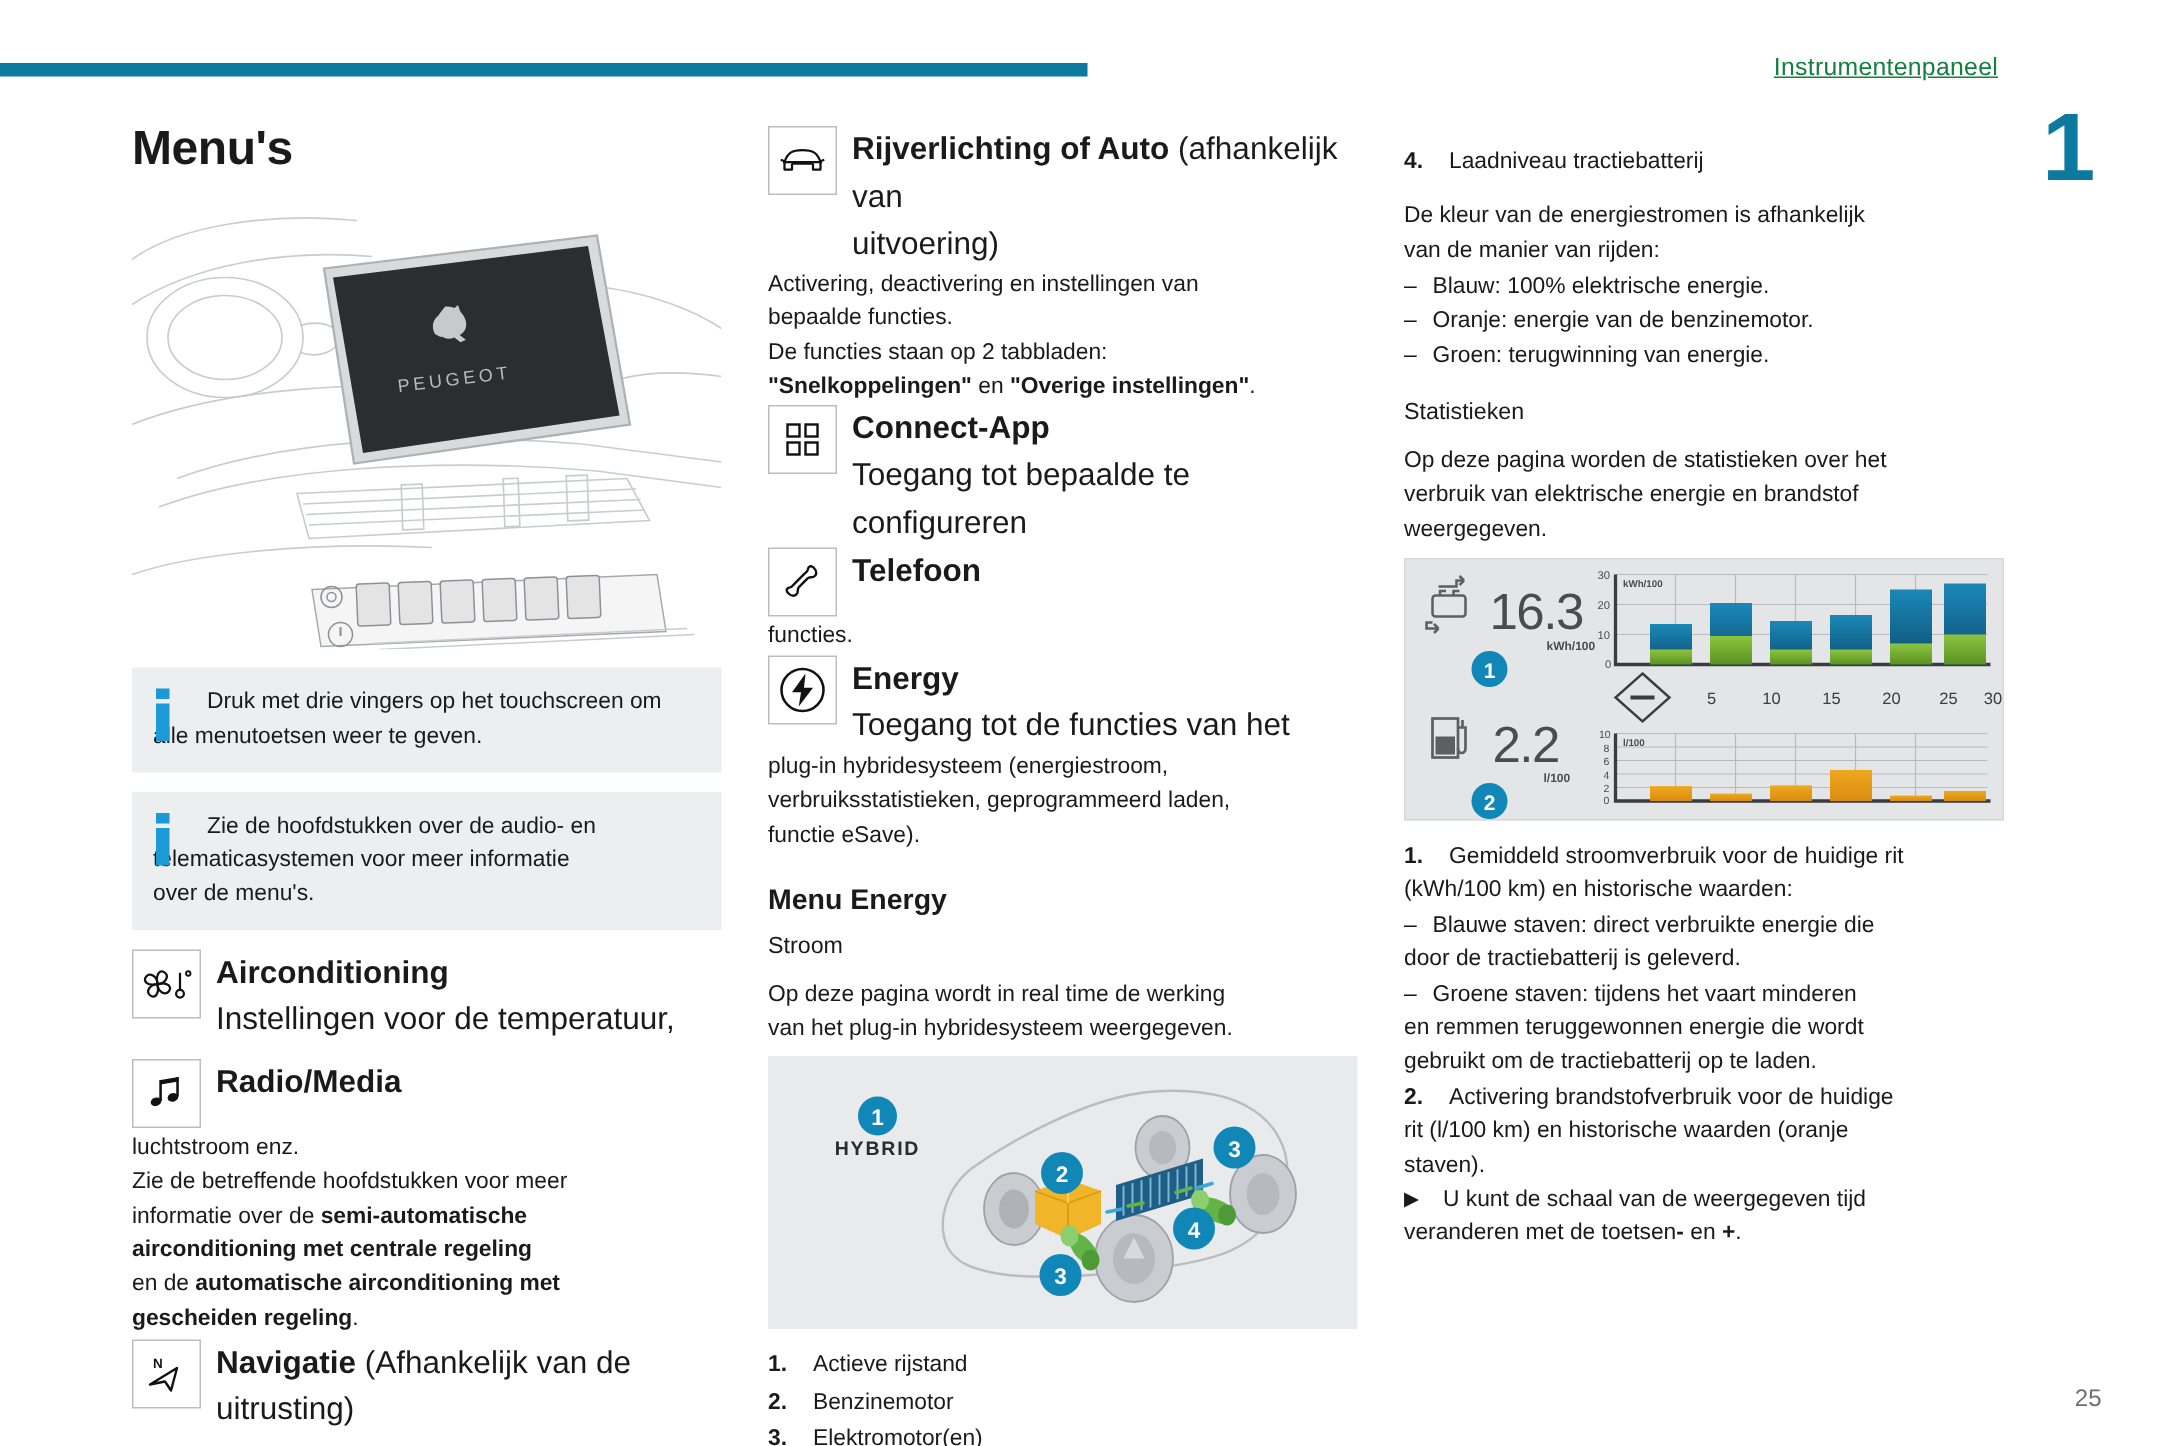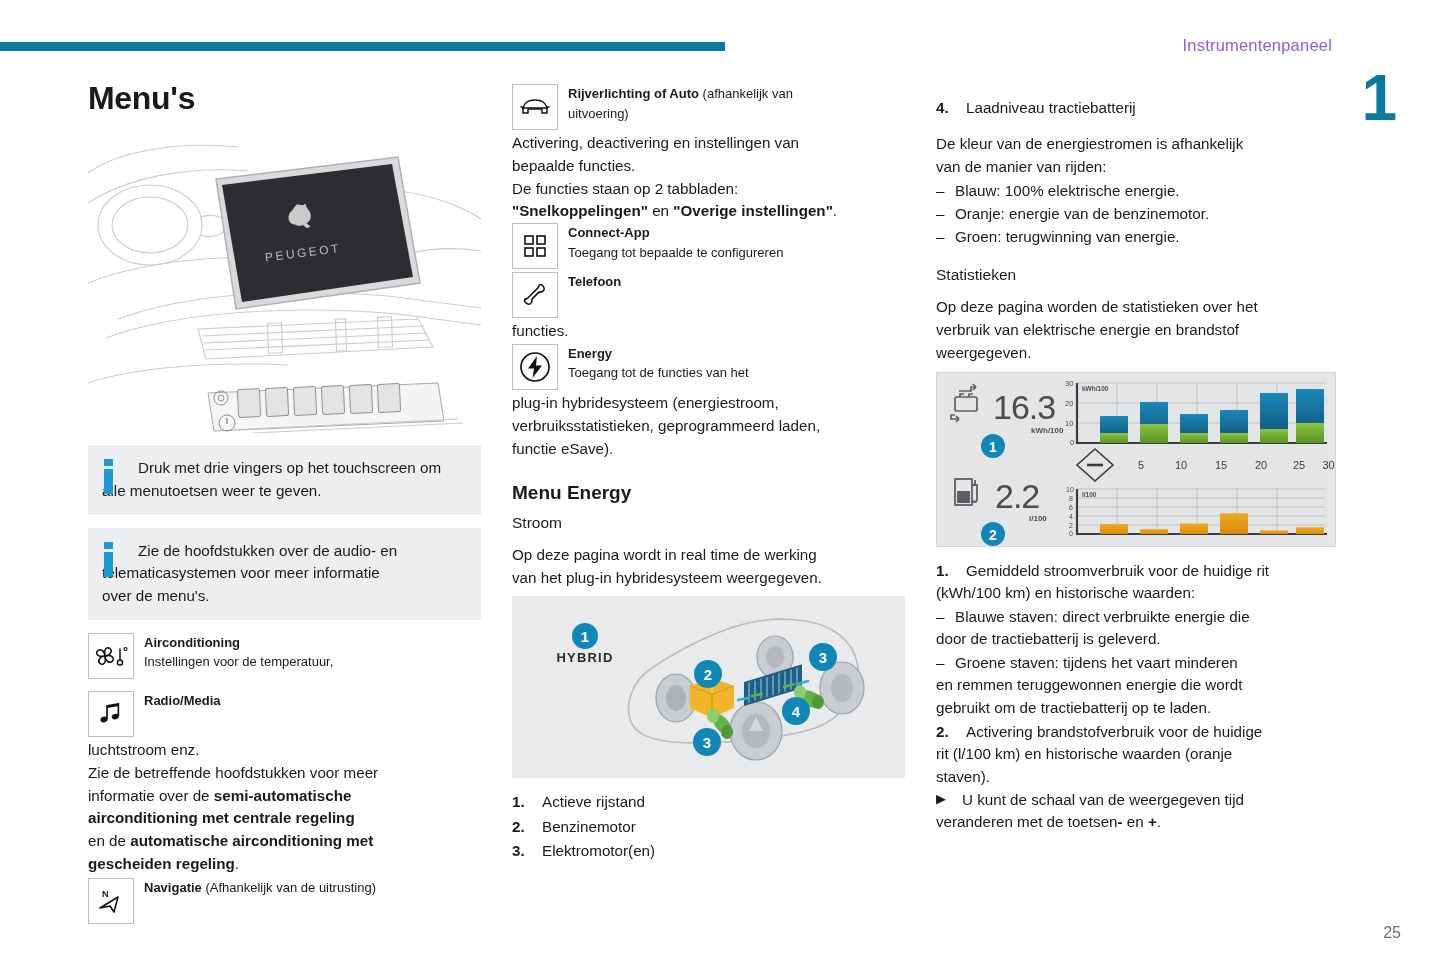--- a/index.html
+++ b/index.html
@@ -12,22 +12,23 @@
     position:relative;
     overflow:hidden;
   }
   
   .top-rule{
     position:absolute; left:0; top:42px; width:725px; height:9px;
     background:#0b7a9e;
   }
   .header-title{
     position:absolute; right:113px; top:36px;
-    font-size:16.5px; color:#8b5cf6; letter-spacing:.2px;
+    font-size:16.5px; color:#15803d; letter-spacing:.2px;
     white-space:nowrap;
+    text-decoration:underline;
   }
   .chapter-num{
     position:absolute; right:48px; top:66px;
     font-size:64px; font-weight:bold; color:#0b7a9e;
     line-height:1; font-family:"Liberation Sans", sans-serif;
   }
   .page-num{
     position:absolute; right:44px; bottom:22px;
     font-size:16px; color:#6d6e71;
   }
@@ -74,21 +75,21 @@
   .note p.cont{ text-indent:0; }
 
   
   .irow{ position:relative; min-height:48px; margin:0; }
   .ibox{
     position:absolute; left:0; top:0;
     width:46px; height:46px; border:1px solid #bdbdbd; background:#fff;
     display:flex; align-items:center; justify-content:center;
   }
   .irow-text{
-    padding-left:56px; font-size:13px; line-height:1.5; min-height:46px;
+    padding-left:56px; font-size:21px; line-height:1.5; min-height:46px;
   }
   .irow-text .ttl{ font-weight:bold; }
   .flow{ font-size:15.2px; line-height:1.5; }
 
   
   .fig{
     background:#e8eaec; width:393px; height:182px; position:relative;
     margin:6px 0 12px 0; overflow:hidden;
   }
   .fig-stats{

